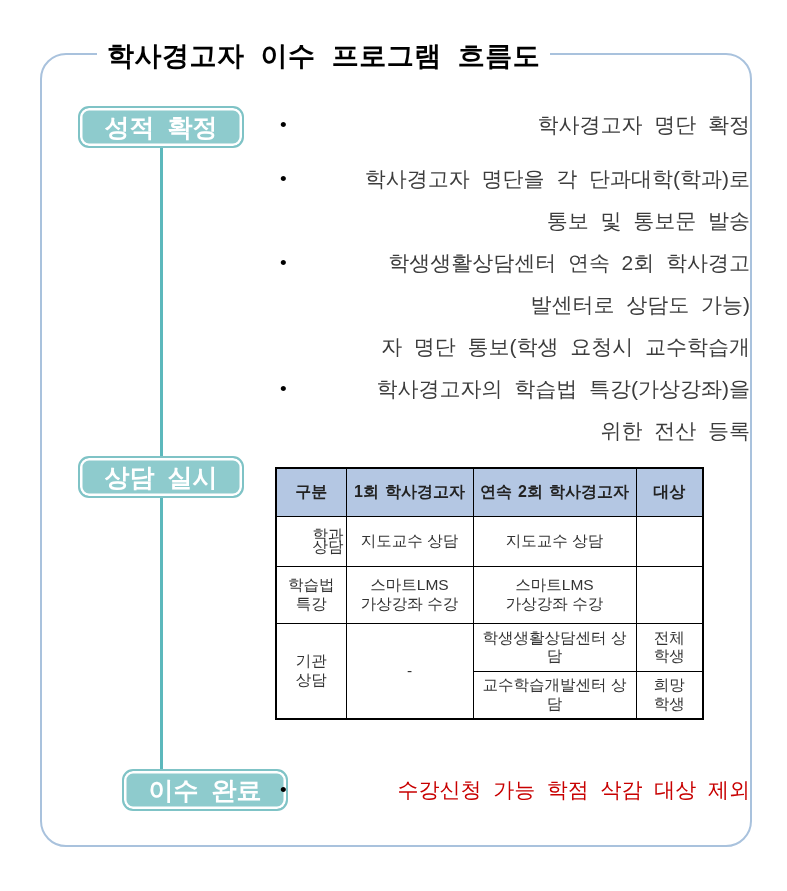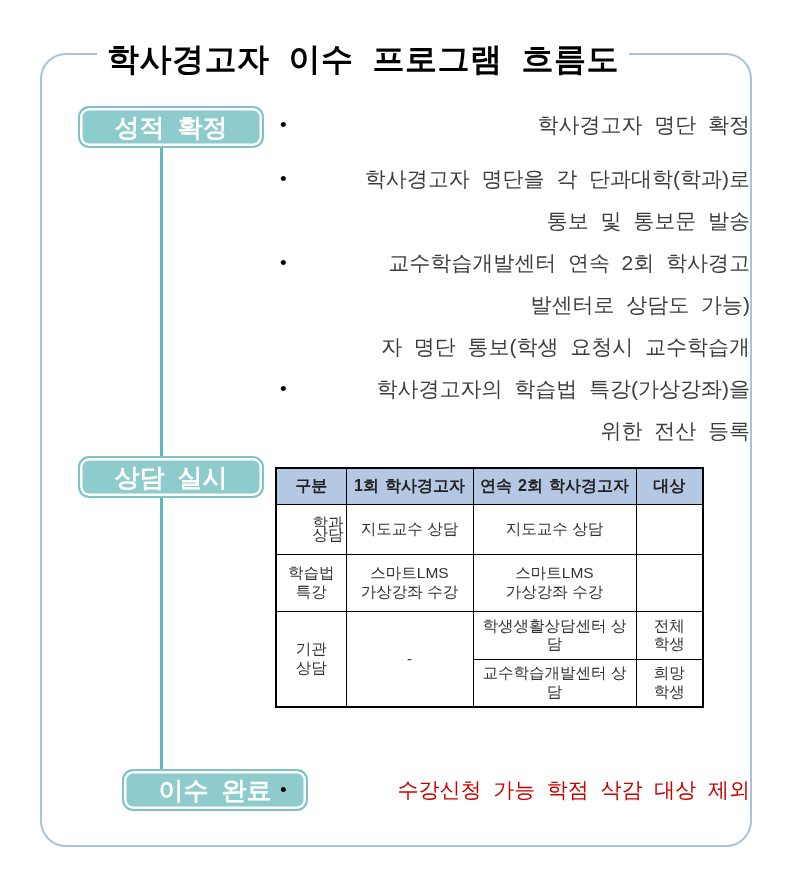--- a/index.html
+++ b/index.html
@@ -22,42 +22,42 @@
     background: transparent;
   }
 
   
   .title {
     position: absolute;
     left: 97px; top: 38px;
     z-index: 3;
     background: #fff;
     padding: 0 10px;
-    font-size: 32px;
+    font-size: 27px;
     font-weight: 800;
     color: #000;
     letter-spacing: 0.5px;
     word-spacing: 0.3em;
     white-space: nowrap;
   }
 
   
   .connector {
     position: absolute;
     left: 160px; top: 140px;
     width: 3px; height: 652px;
     background: #5cb8bc;
     z-index: 1;
   }
 
   
   .step-box {
     position: absolute;
     left: 78px;
-    width: 186px; height: 42px;
+    width: 166px; height: 42px;
     background: #8ecbcd;
     border: 2px solid #7fc3c6;
     box-shadow: inset 0 0 0 2.5px #ffffff;
     border-radius: 11px;
     z-index: 2;
     display: flex; align-items: center; justify-content: center;
     color: #fff;
     font-size: 25px;
     font-weight: 700;
     word-spacing: 0.25em;
@@ -126,21 +126,21 @@
     font-weight: 700;
     font-size: 16px;
     color: #222;
     word-spacing: 0.1em;
   }
   td.squeeze { line-height: 0.8; text-align: right; }
   .col0 { width: 70px; }
   .col1 { width: 127px; }
   .col2 { width: 163px; }
   .col3 { width: 67px; }
-  tr.rh-head { height: 36px; margin-left: 20px; }
+  tr.rh-head { height: 48px; margin-left: 20px; }
   tr.rh-1 { height: 50px; }
   tr.rh-2 { height: 57px; }
   tr.rh-3 { height: 48px; }
   tr.rh-4 { height: 48px; }
 </style>
 </head>
 <body>
 
 <div class="page">
 
@@ -167,21 +167,21 @@
     <div class="bullet-item">
       <span class="bullet-marker">•</span>
       <div class="bullet-lines">
         <div class="bullet-line">학사경고자 명단을 각 단과대학(학과)로</div>
         <div class="bullet-line">통보 및 통보문 발송</div>
       </div>
     </div>
     <div class="bullet-item">
       <span class="bullet-marker">•</span>
       <div class="bullet-lines">
-        <div class="bullet-line">교수학습개발센터 연속 2회 학사경고</div>
+        <div class="bullet-line">학생생활상담센터 연속 2회 학사경고</div>
         <div class="bullet-line">발센터로 상담도 가능)</div>
         <div class="bullet-line">자 명단 통보(학생 요청시 교수학습개</div>
       </div>
     </div>
     <div class="bullet-item">
       <span class="bullet-marker">•</span>
       <div class="bullet-lines">
         <div class="bullet-line">학사경고자의 학습법 특강(가상강좌)을</div>
         <div class="bullet-line">위한 전산 등록</div>
       </div>

